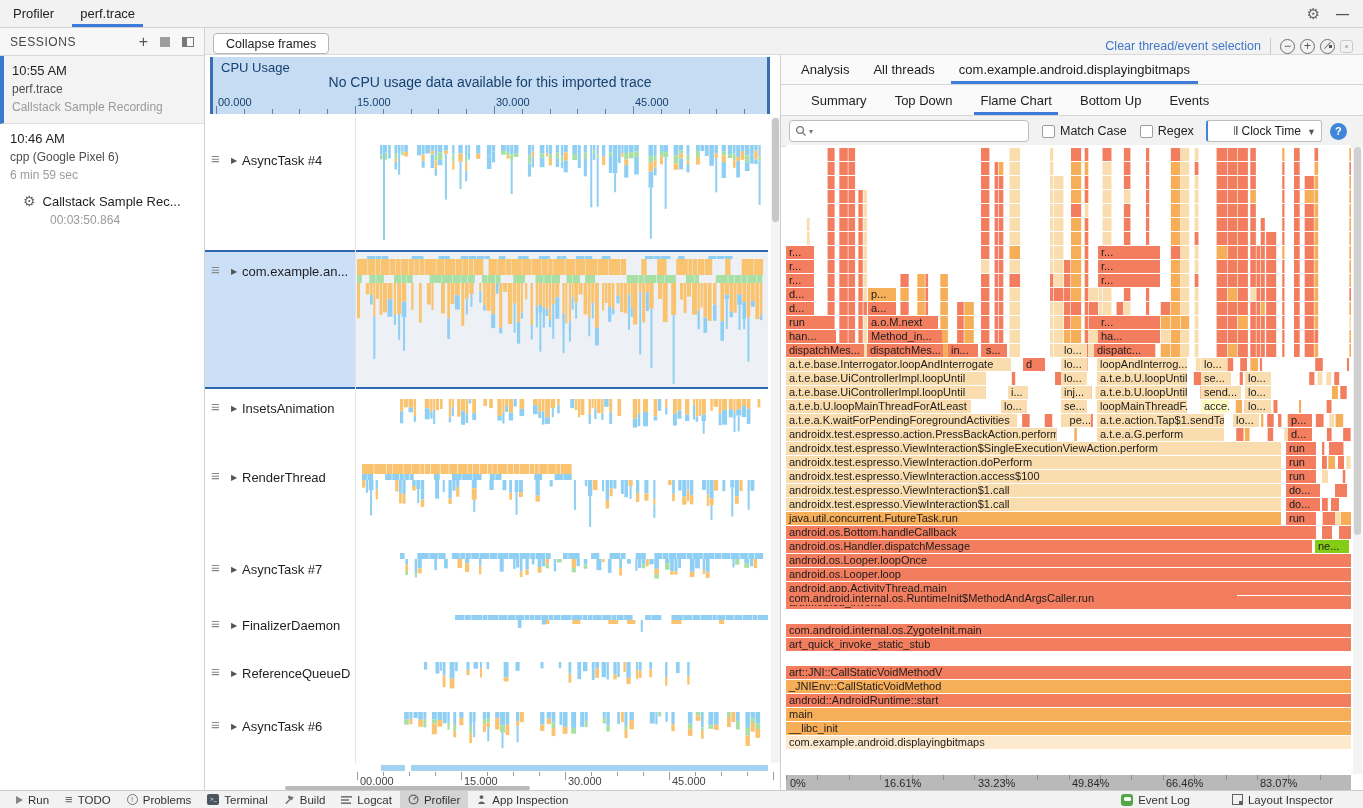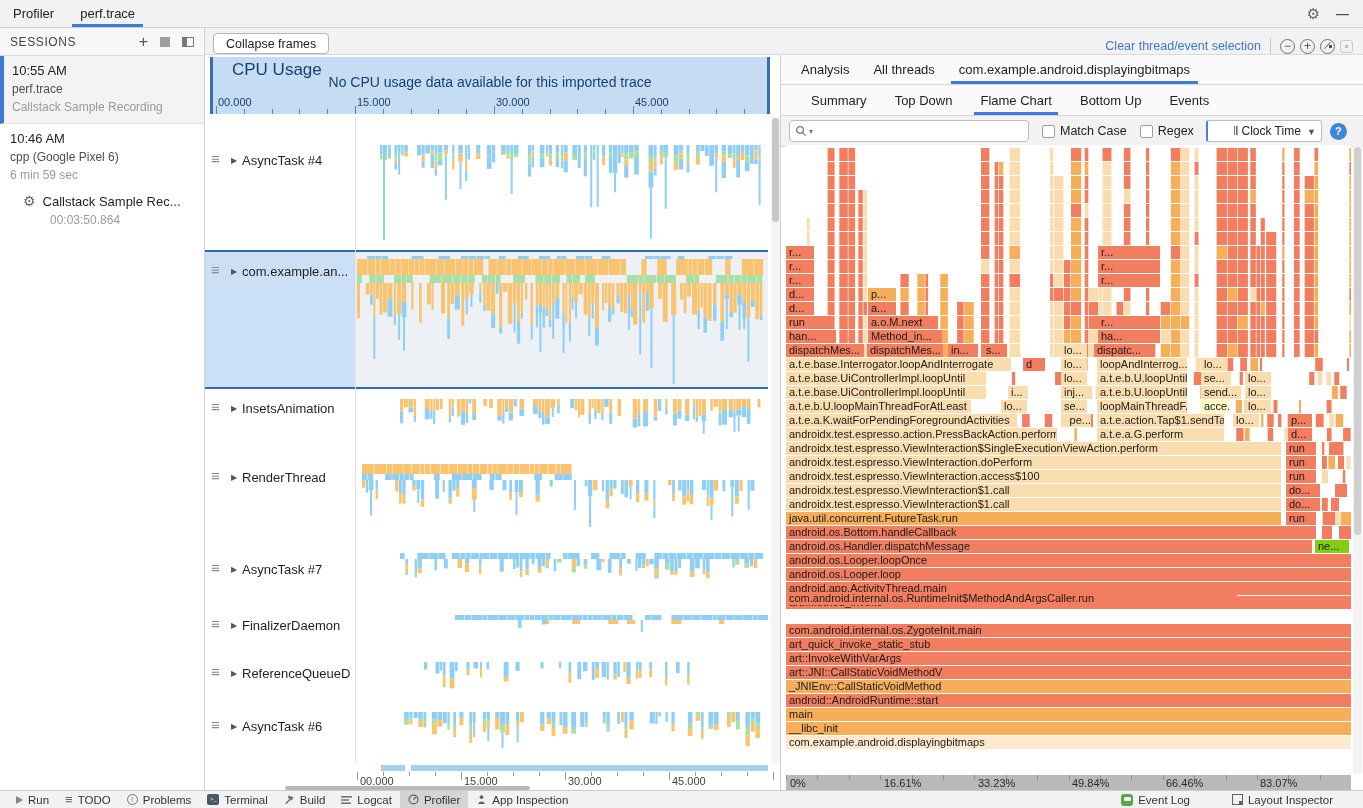--- a/index.html
+++ b/index.html
@@ -46,21 +46,21 @@
       align-items:center;justify-content:center;font-size:12px;color:#555;line-height:1;box-sizing:border-box;position:relative;}
   .zc3:after{content:"";position:absolute;width:9px;height:1.4px;background:#6f6f6f;transform:rotate(-45deg);}
   .zc3:before{content:"";position:absolute;width:3px;height:3px;background:#555;right:2px;top:5px;}
   .zb{width:13px;height:13px;border:1.4px solid #aaa;border-radius:3px;display:inline-flex;align-items:center;
       justify-content:center;opacity:.55;box-sizing:border-box;}
   .zb i{width:3px;height:3px;background:#999;display:block;}
   
   .middle{position:absolute;left:205px;top:55px;width:575px;bottom:18px;background:#fff;}
   .banner{position:absolute;left:5px;top:2px;width:560px;height:57px;background:#C6DCF3;
           border-left:3px solid #3B6DB4;border-right:3px solid #3B6DB4;box-sizing:border-box;}
-  .banner-label{position:absolute;left:19px;top:3px;font-size:17px;color:#16406F;}
+  .banner-label{position:absolute;left:8px;top:3px;font-size:13px;color:#16406F;}
   .banner-msg{position:absolute;left:0;right:0;top:17px;text-align:center;font-size:14px;color:#16406F;}
   .btick{position:absolute;bottom:0;width:1px;background:#6480ab;}
   .bticklab{position:absolute;bottom:6px;font-size:11px;color:#16406F;}
   .threadrows{position:absolute;left:0;top:62px;right:12px;bottom:27px;}
   .threadrows:after{content:"";position:absolute;left:150px;top:0;bottom:0;width:1px;background:#e4e4e4;}
   .trow{position:relative;box-sizing:border-box;}
   .trow.sel{background:#CBE0F7;border-top:2px solid #2F66B0;border-bottom:2px solid #2F66B0;}
   .tlabel{position:absolute;left:0;top:0;width:150px;height:100%;}
   .burger{position:absolute;left:6px;font-size:15px;color:#8a8a8a;line-height:13px;}
   .disc{position:absolute;left:26px;font-size:8px;color:#555;}
@@ -2047,21 +2047,20 @@
         <div class="fseg" style="left: 553px; top: 381px; width: 12px; background: rgb(243, 126, 95);"></div>
         <div class="fseg" style="left: 0px; top: 395px; width: 526px; background: rgb(243, 126, 95);">android.os.Handler.dispatchMessage</div>
         <div class="fseg" style="left: 529px; top: 395px; width: 34px; background: #84cc16;">ne...</div>
         <div class="fseg" style="left: 0px; top: 409px; width: 565px; background: rgb(243, 126, 95);">android.os.Looper.loopOnce</div>
         <div class="fseg" style="left: 0px; top: 423px; width: 565px; background: rgb(243, 126, 95);">android.os.Looper.loop</div>
         <div class="fseg" style="left: 0px; top: 437px; width: 565px; background: rgb(243, 126, 95);">android.app.ActivityThread.main</div>
         <div class="fseg" style="left: 0px; top: 451px; width: 565px; background: rgb(243, 126, 95);">art::Method_invoke</div>
         <div class="fseg" style="left: 0px; top: 447px; width: 451px; background: rgb(243, 126, 95);">com.android.internal.os.RuntimeInit$MethodAndArgsCaller.run</div>
         <div class="fseg" style="left: 0px; top: 479px; width: 565px; background: rgb(243, 126, 95);">com.android.internal.os.ZygoteInit.main</div>
         <div class="fseg" style="left: 0px; top: 493px; width: 565px; background: rgb(243, 126, 95);">art_quick_invoke_static_stub</div>
-        <div class="fseg" style="left: 0px; top: 507px; width: 565px; background: rgb(243, 126, 95);">art::InvokeWithVarArgs</div>
         <div class="fseg" style="left: 0px; top: 521px; width: 565px; background: rgb(243, 126, 95);">art::JNI::CallStaticVoidMethodV</div>
         <div class="fseg" style="left: 0px; top: 535px; width: 565px; background: rgb(247, 174, 88);">_JNIEnv::CallStaticVoidMethod</div>
         <div class="fseg" style="left: 0px; top: 563px; width: 565px; background: rgb(247, 174, 88);">main</div>
         <div class="fseg" style="left: 0px; top: 549px; width: 565px; background: rgb(243, 126, 95);">android::AndroidRuntime::start</div>
         <div class="fseg" style="left: 0px; top: 577px; width: 565px; background: rgb(247, 174, 88);">__libc_init</div>
         <div class="fseg" style="left: 0px; top: 591px; width: 565px; background: rgb(252, 233, 206);">com.example.android.displayingbitmaps</div>
       </div>
     <div class="pct" id="pctAxis">
         <div class="ptick" style="left: 0px;"></div>
         <div class="ptick" style="left: 31.4px;"></div>

